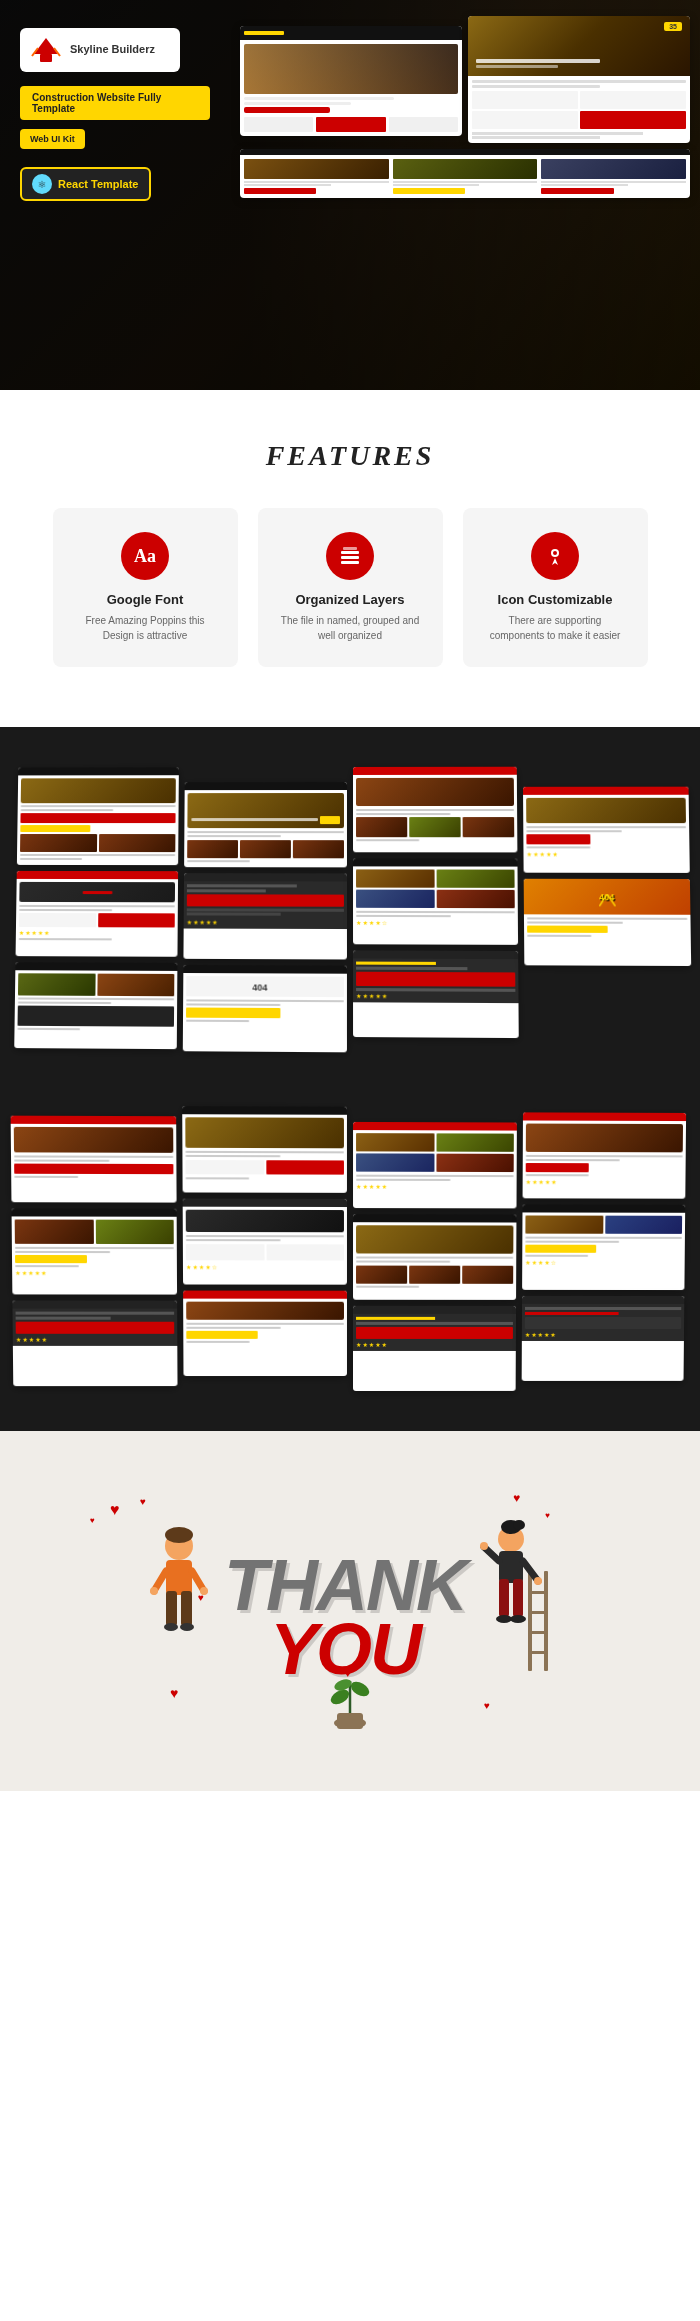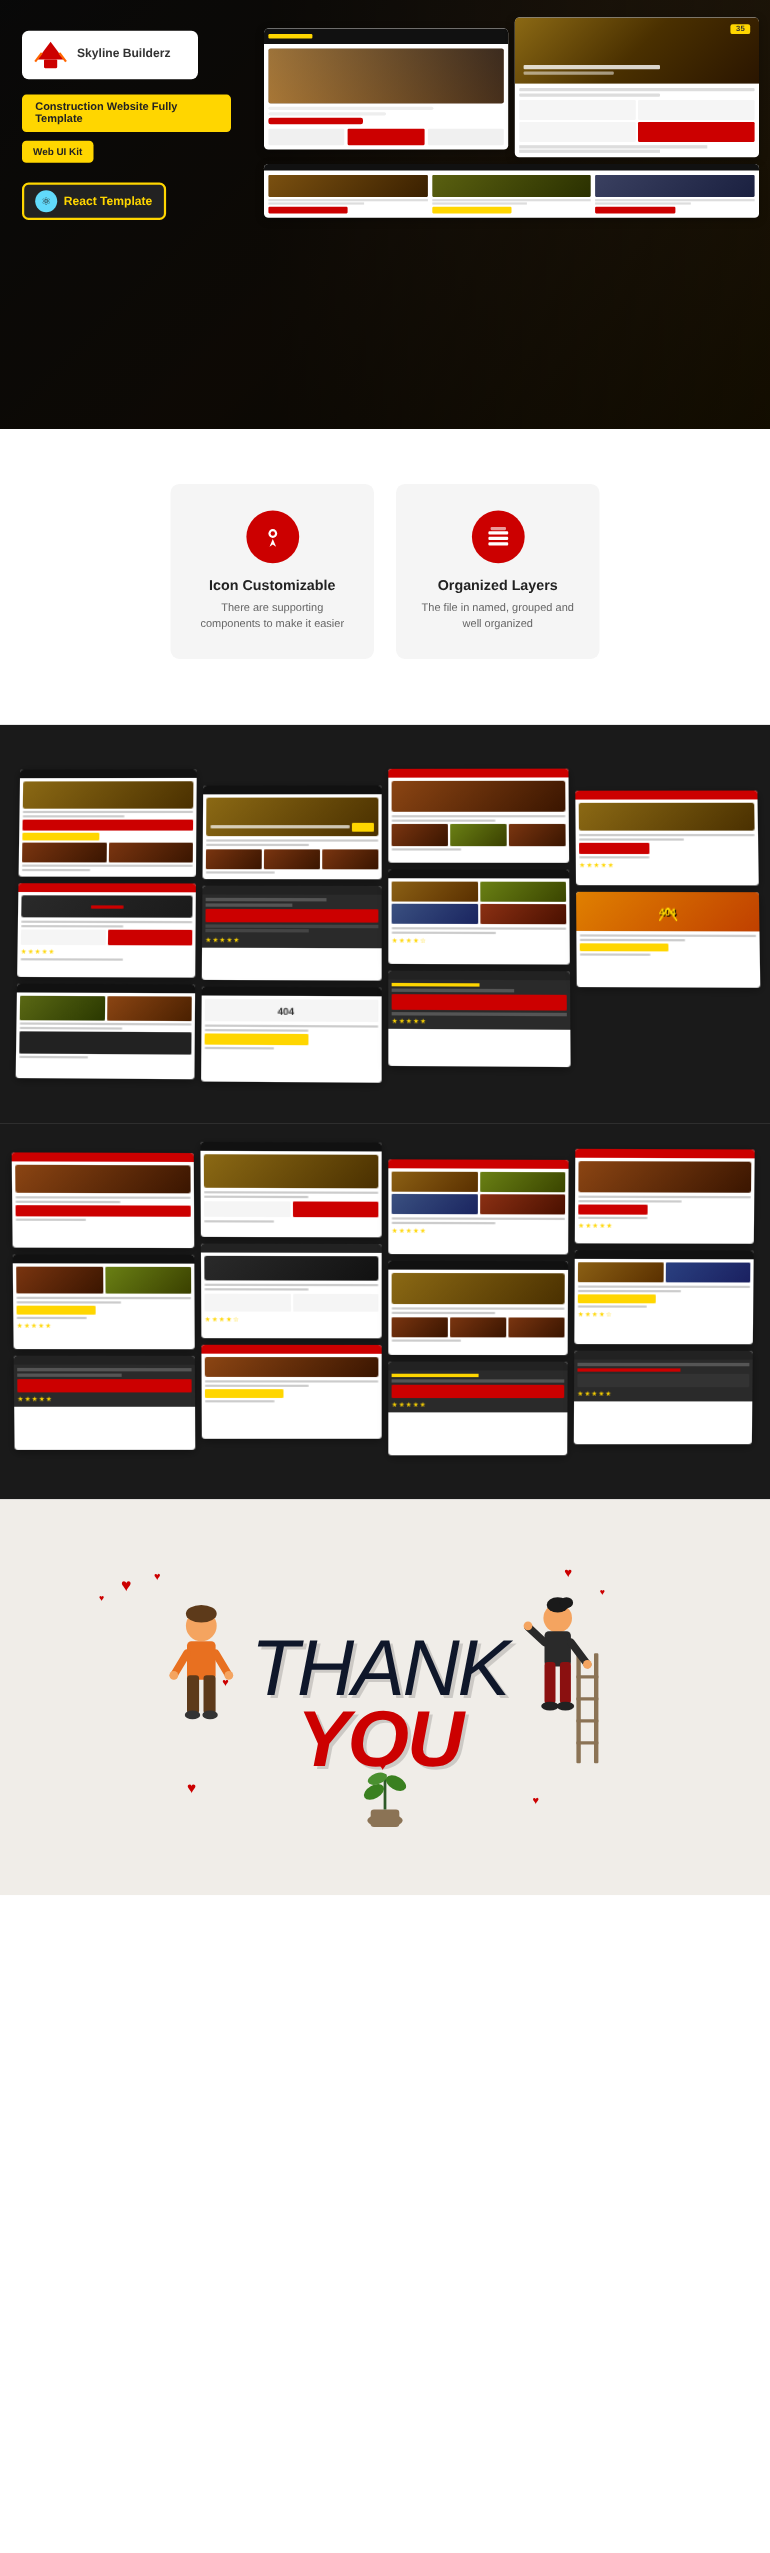--- a/index.html
+++ b/index.html
@@ -366,48 +366,56 @@
           <div style="height:2px; background:#ddd; margin-bottom:1px;"></div>
           <div style="height:2px; background:#ddd; width:60%; margin-bottom:2px;"></div>
           <div style="height:6px; background:#cc0000; border-radius:1px; width:50%;"></div>
         </div>
       </div>
     </div>
   </div>
 </section>
 
 <section class="features-section">
+  <h2 class="section-title">FEATURES</h2>
 
   <div class="features-grid">
-
 
     <div class="feature-card">
       <div class="feature-card-icon">
-        <svg width="22" height="22" viewBox="0 0 22 22" fill="none">
-          <circle cx="11" cy="8" r="4" fill="white"></circle>
-          <path d="M11 13 L8 20 L11 18 L14 20 Z" fill="white"></path>
-          <circle cx="11" cy="8" r="2" fill="#cc0000"></circle>
-        </svg>
-      </div>
-      <div class="feature-card-title">Icon Customizable</div>
-      <div class="feature-card-desc">There are supporting components to make it easier</div>
+        <span style="font-family:serif; font-weight:700; font-size:18px;">Aa</span>
+      </div>
+      <div class="feature-card-title">Google Font</div>
+      <div class="feature-card-desc">Free Amazing Poppins this Design is attractive</div>
     </div>
 
     <div class="feature-card">
       <div class="feature-card-icon">
         <svg width="22" height="22" viewBox="0 0 22 22" fill="none">
           <rect x="2" y="6" width="18" height="3" rx="1" fill="white"></rect>
           <rect x="2" y="11" width="18" height="3" rx="1" fill="white"></rect>
           <rect x="2" y="16" width="18" height="3" rx="1" fill="white"></rect>
           <rect x="4" y="2" width="14" height="3" rx="1" fill="rgba(255,255,255,0.6)"></rect>
         </svg>
       </div>
       <div class="feature-card-title">Organized Layers</div>
       <div class="feature-card-desc">The file in named, grouped and well organized</div>
     </div>
+
+    <div class="feature-card">
+      <div class="feature-card-icon">
+        <svg width="22" height="22" viewBox="0 0 22 22" fill="none">
+          <circle cx="11" cy="8" r="4" fill="white"></circle>
+          <path d="M11 13 L8 20 L11 18 L14 20 Z" fill="white"></path>
+          <circle cx="11" cy="8" r="2" fill="#cc0000"></circle>
+        </svg>
+      </div>
+      <div class="feature-card-title">Icon Customizable</div>
+      <div class="feature-card-desc">There are supporting components to make it easier</div>
+    </div>
   </div>
 
   <div class="features-row2">
 
 
   </div>
 </section>
 
 <section class="screenshots-section">
   <div class="screenshots-wrapper" style="transform: perspective(1200px) rotateX(3deg) rotateY(-2deg); transform-origin: center top;">
@@ -767,21 +775,21 @@
         <line x1="22" y1="50" x2="10" y2="70" stroke="#E87020" stroke-width="7" stroke-linecap="round"></line>
         <line x1="48" y1="50" x2="60" y2="70" stroke="#E87020" stroke-width="7" stroke-linecap="round"></line>
 
         <circle cx="10" cy="70" r="4" fill="#F4A460"></circle>
         <circle cx="60" cy="70" r="4" fill="#F4A460"></circle>
 
         <text x="54" y="80" font-size="10" fill="#cc0000">♥</text>
       </svg>
 
       <div style="text-align:center; flex-shrink:0;">
-        <div style="font-size:72px; font-weight:400; color:#0f172a; font-family:Impact,'Arial Black',Arial,sans-serif; line-height:0.88; letter-spacing:-2px; font-style:italic; text-shadow: 3px 3px 0 rgba(0,0,0,0.15);">THANK</div>
+        <div style="font-size:72px; font-weight:700; color:#737373; font-family:Impact,'Arial Black',Arial,sans-serif; line-height:0.88; letter-spacing:-2px; font-style:italic; text-shadow: 3px 3px 0 rgba(0,0,0,0.15);">THANK</div>
         <div style="font-size:72px; font-weight:900; color:#cc0000; font-family:Impact,'Arial Black',Arial,sans-serif; line-height:0.88; letter-spacing:-2px; font-style:italic; text-shadow: 3px 3px 0 rgba(0,0,0,0.15);">YOU</div>
       </div>
 
       <svg width="80" height="170" viewBox="0 0 80 170" style="flex-shrink:0;">
 
         <rect x="52" y="60" width="4" height="100" rx="1" fill="#8B7355"></rect>
         <rect x="68" y="60" width="4" height="100" rx="1" fill="#8B7355"></rect>
         <rect x="52" y="80" width="20" height="3" rx="1" fill="#8B7355"></rect>
         <rect x="52" y="100" width="20" height="3" rx="1" fill="#8B7355"></rect>
         <rect x="52" y="120" width="20" height="3" rx="1" fill="#8B7355"></rect>

